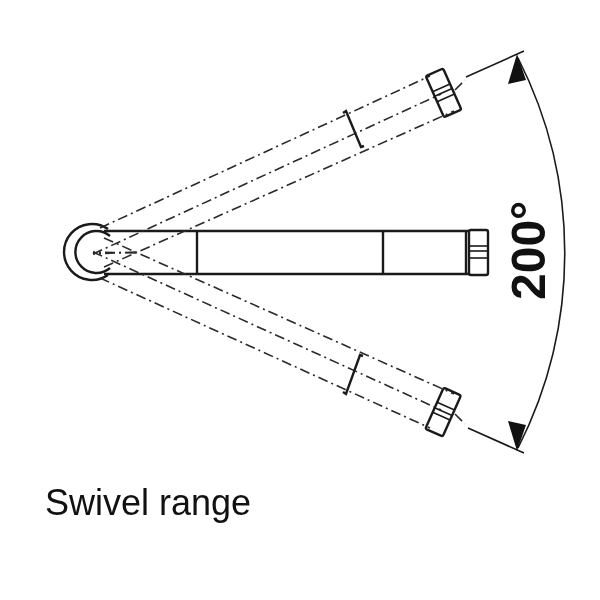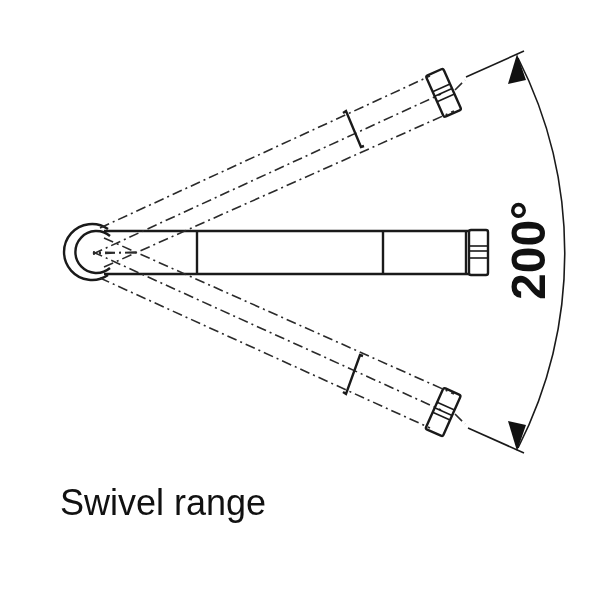--- a/index.html
+++ b/index.html
@@ -1,19 +1,19 @@
 <!DOCTYPE html>
 <html><head>
 <meta charset="utf-8">
 <style>
   html, body { margin: 0; padding: 0; background: #ffffff; }
   body { width: 600px; height: 600px; position: relative; overflow: hidden; font-family: "Liberation Sans", sans-serif; }
   #diagram { position: absolute; left: 0; top: 0; width: 600px; height: 600px; }
   .caption {
-    position: absolute; left: 60px; top: 482px;
+    position: absolute; left: 45px; top: 482px;
     font-family: "Liberation Sans", sans-serif;
     font-size: 36px; color: #111111; letter-spacing: 0px;
   }
   .solid { fill: none; stroke: #1a1a1a; stroke-width: 2.4; }
   .thin { fill: none; stroke: #1a1a1a; stroke-width: 1.6; }
   .dashdot { fill: none; stroke: #2a2a2a; stroke-width: 1.6; stroke-dasharray: 10 4 2 4; }
   .angle-label {
     font-family: "Liberation Sans", sans-serif;
     font-weight: bold; font-size: 48px; fill: #111111;
   }

